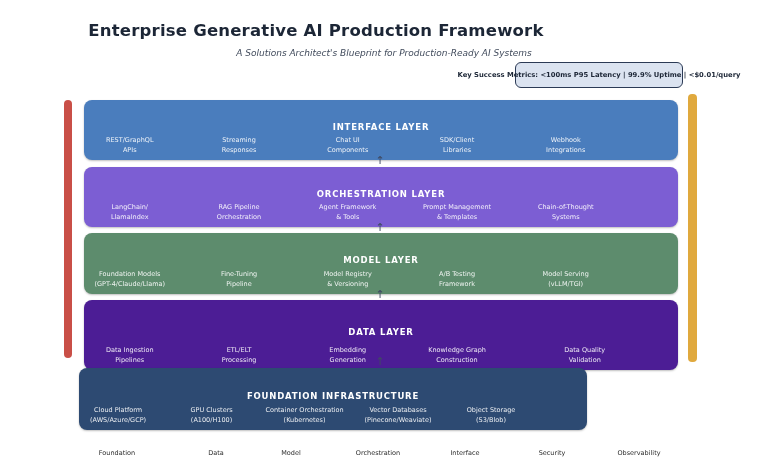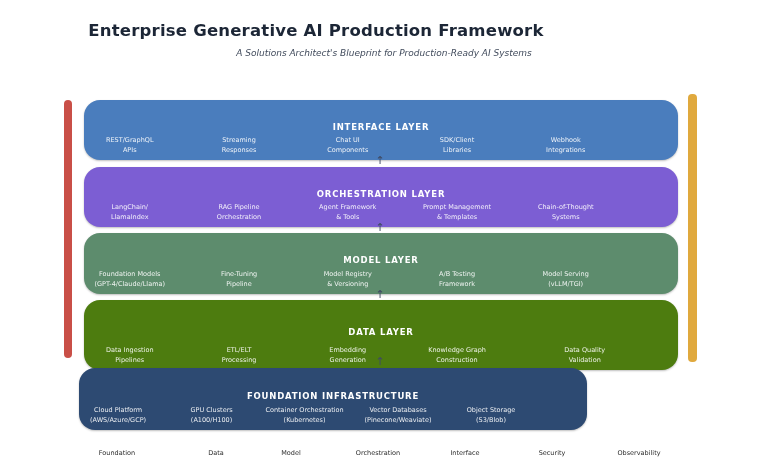--- a/index.html
+++ b/index.html
@@ -17,21 +17,21 @@
   }
   .metrics-badge{
     position:absolute;left:515px;top:62px;width:166px;height:24px;
     background:#dbe3f0;border:1px solid #2b3a55;border-radius:6px;
     display:flex;align-items:center;justify-content:center;overflow:visible;
   }
   .metrics-badge span{
     white-space:nowrap;font-size:6.8px;font-weight:bold;color:#1c2636;
   }
   .layer{
-    position:absolute;left:84px;width:594px;border-radius:16px;
+    position:absolute;left:84px;width:594px;border-radius:8px;
     box-shadow:0 1px 2px rgba(0,0,0,.25);
   }
   .layer.wide{left:79px;width:508px;}
   .layer-title{
     position:absolute;top:45%;left:0;right:0;transform:translateY(-50%);
     text-align:center;color:#ffffff;font-weight:bold;font-size:8.5px;letter-spacing:.8px;
   }
   .layer-item{
     position:absolute;bottom:5px;transform:translateX(-50%);
     text-align:center;color:rgba(255,255,255,.9);font-size:6.5px;line-height:1.45;
@@ -46,20 +46,23 @@
     position:absolute;top:449px;width:90px;transform:translateX(-50%);
     text-align:center;font-size:6.5px;color:#2b2b2b;
   }
 </style>
 </head>
 <body>
 
 <div class="canvas">
   <div class="page-title">Enterprise Generative AI Production Framework</div>
   <div class="page-subtitle">A Solutions Architect's Blueprint for Production-Ready AI Systems</div>
+  <div class="metrics-badge">
+    <span>Key Success Metrics: &lt;100ms P95 Latency | 99.9% Uptime | &lt;$0.01/query</span>
+  </div>
 
   <div id="layers">
       <div class="layer" style="top: 100px; height: 60px; background: rgb(74, 125, 189);">
         <div class="layer-title">INTERFACE LAYER</div>
         <div class="layer-item" style="left: 7.7%;">REST/GraphQL
 APIs</div>
         <div class="layer-item" style="left: 26.1%;">Streaming
 Responses</div>
         <div class="layer-item" style="left: 44.4%;">Chat UI
 Components</div>
@@ -87,21 +90,21 @@
 (GPT-4/Claude/Llama)</div>
         <div class="layer-item" style="left: 26.1%;">Fine-Tuning
 Pipeline</div>
         <div class="layer-item" style="left: 44.4%;">Model Registry
 &amp; Versioning</div>
         <div class="layer-item" style="left: 62.8%;">A/B Testing
 Framework</div>
         <div class="layer-item" style="left: 81.1%;">Model Serving
 (vLLM/TGI)</div>
       </div>
-      <div class="layer" style="top: 300px; height: 70px; background: #4d7c0f;">
+      <div class="layer" style="top: 300px; height: 70px; background: #4c1d95;">
         <div class="layer-title">DATA LAYER</div>
         <div class="layer-item" style="left: 7.7%;">Data Ingestion
 Pipelines</div>
         <div class="layer-item" style="left: 26.1%;">ETL/ELT
 Processing</div>
         <div class="layer-item" style="left: 44.4%;">Embedding
 Generation</div>
         <div class="layer-item" style="left: 62.8%;">Knowledge Graph
 Construction</div>
         <div class="layer-item" style="left: 81.1%; margin-left: 19px;">Data Quality

